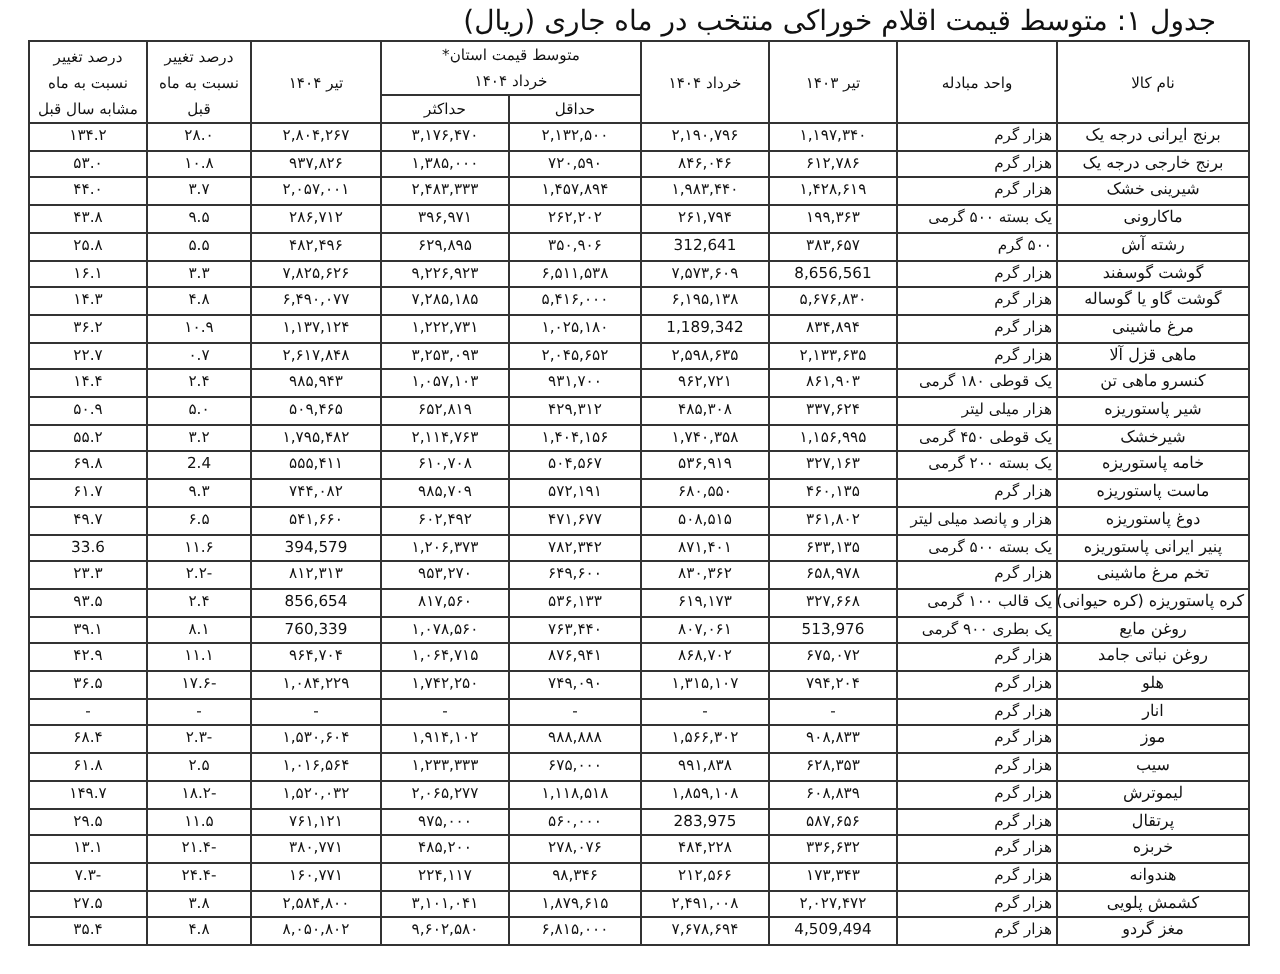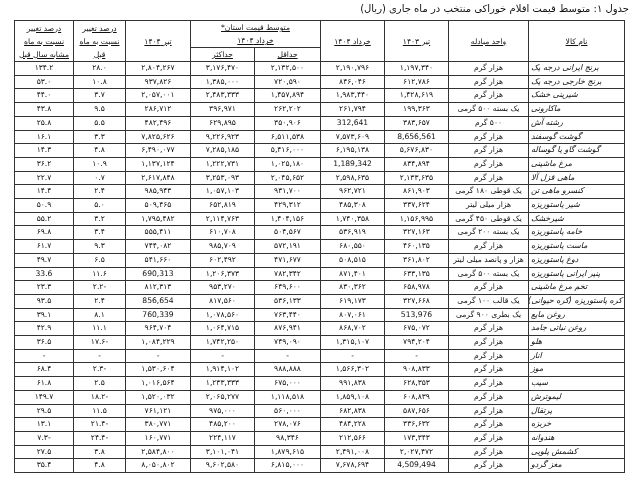--- a/index.html
+++ b/index.html
@@ -1,23 +1,23 @@
 <!DOCTYPE html>
 <html><head>
 <meta charset="utf-8">
 <style>
   html,body{margin:0;padding:0;background:#fff;}
   body{width:640px;height:487px;position:relative;overflow:hidden;font-family:"DejaVu Sans",sans-serif;color:#111;}
-  .title{position:absolute;right:11px;top:3px;font-size:10px;direction:rtl;white-space:nowrap;}
+  .title{position:absolute;right:32px;top:3px;font-size:14px;direction:rtl;white-space:nowrap;}
   table{position:absolute;left:14px;top:20px;width:610px;border-collapse:collapse;direction:rtl;table-layout:fixed;}
   th,td{border:1px solid #333;font-size:7.6px;padding:0 2px;white-space:nowrap;overflow:hidden;font-weight:normal;}
-  th{text-align:center;line-height:13px;text-decoration:underline;}
+  th{text-align:center;line-height:13px;}
   td{height:12.7px;line-height:12.7px;text-align:center;}
-  td.name{text-align:left;font-size:8px;font-style:italic;}
-  td.unit{text-align:center;}
+  td.name{text-align:center;font-size:8px;}
+  td.unit{text-align:right;}
   thead tr.h1 th{height:14px;}
 </style>
 </head>
 <body>
 
 <div class="title">جدول ۱: متوسط قیمت اقلام خوراکی منتخب در ماه جاری (ریال)</div>
 
 <table>
   <colgroup>
     <col style="width:96px">
@@ -184,21 +184,21 @@
         <td>۵۵.۲</td>
       </tr>
       <tr>
         <td class="name">خامه پاستوریزه</td>
         <td class="unit">یک بسته ۲۰۰ گرمی</td>
         <td>۳۲۷,۱۶۳</td>
         <td>۵۳۶,۹۱۹</td>
         <td>۵۰۴,۵۶۷</td>
         <td>۶۱۰,۷۰۸</td>
         <td>۵۵۵,۴۱۱</td>
-        <td>۳.۴</td>
+        <td>2.4</td>
         <td>۶۹.۸</td>
       </tr>
       <tr>
         <td class="name">ماست پاستوریزه</td>
         <td class="unit">هزار گرم</td>
         <td>۴۶۰,۱۳۵</td>
         <td>۶۸۰,۵۵۰</td>
         <td>۵۷۲,۱۹۱</td>
         <td>۹۸۵,۷۰۹</td>
         <td>۷۴۴,۰۸۲</td>
@@ -216,21 +216,21 @@
         <td>۶.۵</td>
         <td>۴۹.۷</td>
       </tr>
       <tr>
         <td class="name">پنیر ایرانی پاستوریزه</td>
         <td class="unit">یک بسته ۵۰۰ گرمی</td>
         <td>۶۳۳,۱۳۵</td>
         <td>۸۷۱,۴۰۱</td>
         <td>۷۸۲,۳۴۲</td>
         <td>۱,۲۰۶,۳۷۳</td>
-        <td>690,313</td>
+        <td>394,579</td>
         <td>۱۱.۶</td>
         <td>33.6</td>
       </tr>
       <tr>
         <td class="name">تخم مرغ ماشینی</td>
         <td class="unit">هزار گرم</td>
         <td>۶۵۸,۹۷۸</td>
         <td>۸۳۰,۳۶۲</td>
         <td>۶۴۹,۶۰۰</td>
         <td>۹۵۳,۲۷۰</td>
@@ -323,21 +323,21 @@
         <td>۱,۱۱۸,۵۱۸</td>
         <td>۲,۰۶۵,۲۷۷</td>
         <td>۱,۵۲۰,۰۳۲</td>
         <td>-۱۸.۲</td>
         <td>۱۴۹.۷</td>
       </tr>
       <tr>
         <td class="name">پرتقال</td>
         <td class="unit">هزار گرم</td>
         <td>۵۸۷,۶۵۶</td>
-        <td>۶۸۲,۸۳۸</td>
+        <td>283,975</td>
         <td>۵۶۰,۰۰۰</td>
         <td>۹۷۵,۰۰۰</td>
         <td>۷۶۱,۱۲۱</td>
         <td>۱۱.۵</td>
         <td>۲۹.۵</td>
       </tr>
       <tr>
         <td class="name">خربزه</td>
         <td class="unit">هزار گرم</td>
         <td>۳۳۶,۶۳۲</td>

